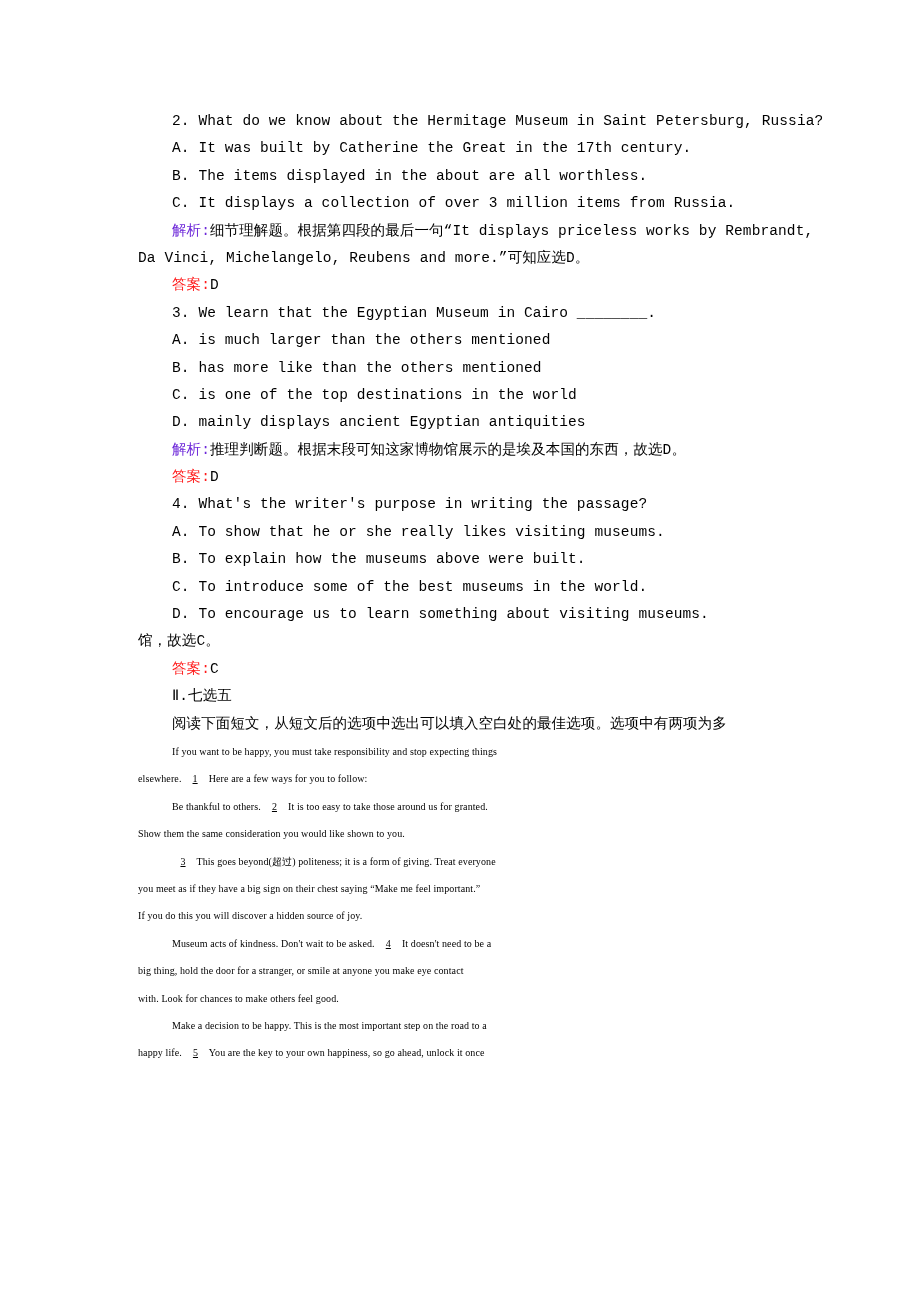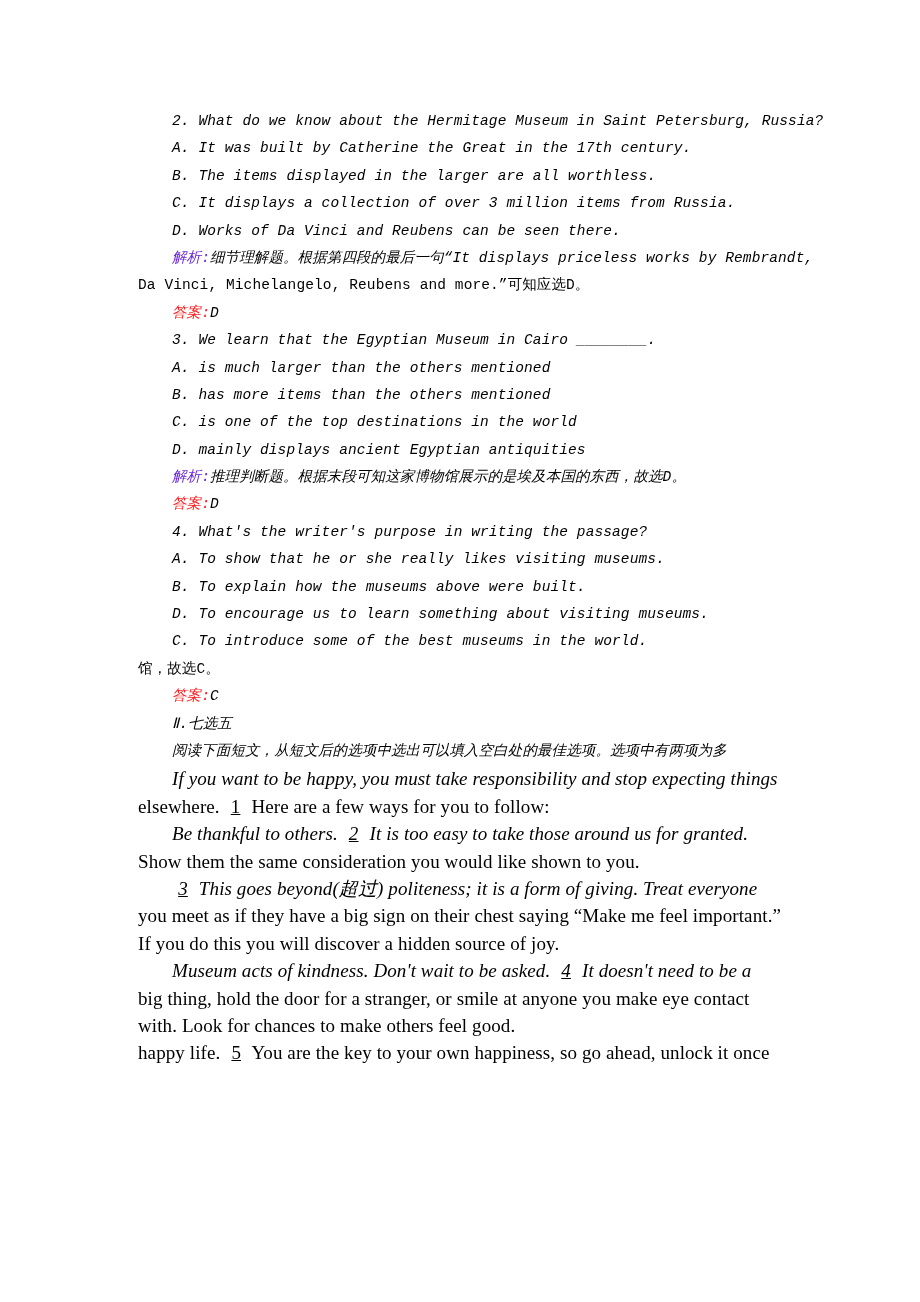--- a/index.html
+++ b/index.html
@@ -1,60 +1,59 @@
 <!DOCTYPE html>
 <html><head>
 <meta charset="utf-8">
 <style>
   html, body { margin: 0; padding: 0; background: #ffffff; }
   body { width: 920px; height: 1302px; position: relative; overflow: hidden;
          font-family: "Liberation Mono", "DejaVu Sans Mono", monospace; color: #000; }
   .page { position: absolute; left: 138px; top: 108px; width: 645px; }
   .line { font-size: 14.5px; line-height: 27.4px; height: 27.4px; white-space: nowrap; letter-spacing: 0.1px; }
-  .ind { padding-left: 34px; font-style: italic; }
+  .ind { padding-left: 34px; }
   .lbl-blue { color: #6d28d9; }
   .lbl-red { color: #ff1a1a; }
   .blank { text-decoration: underline; display: inline-block; min-width: 22px; text-align: center; }
-  .serifish { font-family: "Liberation Serif", "DejaVu Serif", serif; font-size: 19px; }
+  .serifish { font-family: "Liberation Serif", "DejaVu Serif", serif; font-size: 10px; }
 </style>
 </head>
 <body>
 
 <div class="page">
 
   <div class="line ind">2. What do we know about the Hermitage Museum in Saint Petersburg, Russia?</div>
   <div class="line ind">A. It was built by Catherine the Great in the 17th century.</div>
-  <div class="line ind">B. The items displayed in the larger are all worthless.</div>
+  <div class="line ind">B. The items displayed in the about are all worthless.</div>
   <div class="line ind">C. It displays a collection of over 3 million items from Russia.</div>
-  <div class="line ind">D. Works of Da Vinci and Reubens can be seen there.</div>
   <div class="line ind">
     <span class="lbl-blue">解析:</span><span>细节理解题。根据第四段的最后一句“It displays priceless works by Rembrandt,</span>
   </div>
   <div class="line">Da Vinci, Michelangelo, Reubens and more.”可知应选D。</div>
   <div class="line ind">
     <span class="lbl-red">答案:</span><span>D</span>
   </div>
 
   <div class="line ind">3. We learn that the Egyptian Museum in Cairo ________.</div>
   <div class="line ind">A. is much larger than the others mentioned</div>
-  <div class="line ind">B. has more items than the others mentioned</div>
+  <div class="line ind">B. has more like than the others mentioned</div>
   <div class="line ind">C. is one of the top destinations in the world</div>
   <div class="line ind">D. mainly displays ancient Egyptian antiquities</div>
   <div class="line ind">
     <span class="lbl-blue">解析:</span><span>推理判断题。根据末段可知这家博物馆展示的是埃及本国的东西，故选D。</span>
   </div>
   <div class="line ind">
     <span class="lbl-red">答案:</span><span>D</span>
   </div>
 
   <div class="line ind">4. What's the writer's purpose in writing the passage?</div>
   <div class="line ind">A. To show that he or she really likes visiting museums.</div>
   <div class="line ind">B. To explain how the museums above were built.</div>
+  <div class="line ind">C. To introduce some of the best museums in the world.</div>
   <div class="line ind">D. To encourage us to learn something about visiting museums.</div>
-  <div class="line ind">C. To introduce some of the best museums in the world.</div>
   <div class="line">馆，故选C。</div>
   <div class="line ind">
     <span class="lbl-red">答案:</span><span>C</span>
   </div>
 
   <div class="line ind">Ⅱ.七选五</div>
   <div class="line ind">阅读下面短文，从短文后的选项中选出可以填入空白处的最佳选项。选项中有两项为多</div>
 
   <div class="line ind serifish">If you want to be happy, you must take responsibility and stop expecting things</div>
   <div class="line serifish">
@@ -74,18 +73,19 @@
   </div>
   <div class="line serifish">you meet as if they have a big sign on their chest saying “Make me feel important.”</div>
   <div class="line serifish">If you do this you will discover a hidden source of joy.</div>
   <div class="line ind serifish">
     <span>Museum acts of kindness. Don't wait to be asked.</span>
     <span class="blank">4</span>
     <span>It doesn't need to be a</span>
   </div>
   <div class="line serifish">big thing, hold the door for a stranger, or smile at anyone you make eye contact</div>
   <div class="line serifish">with. Look for chances to make others feel good.</div>
+  <div class="line ind serifish">Make a decision to be happy. This is the most important step on the road to a</div>
   <div class="line serifish">
     <span>happy life.</span>
     <span class="blank">5</span>
     <span>You are the key to your own happiness, so go ahead, unlock it once</span>
   </div>
 </div>
 
 </body></html>

